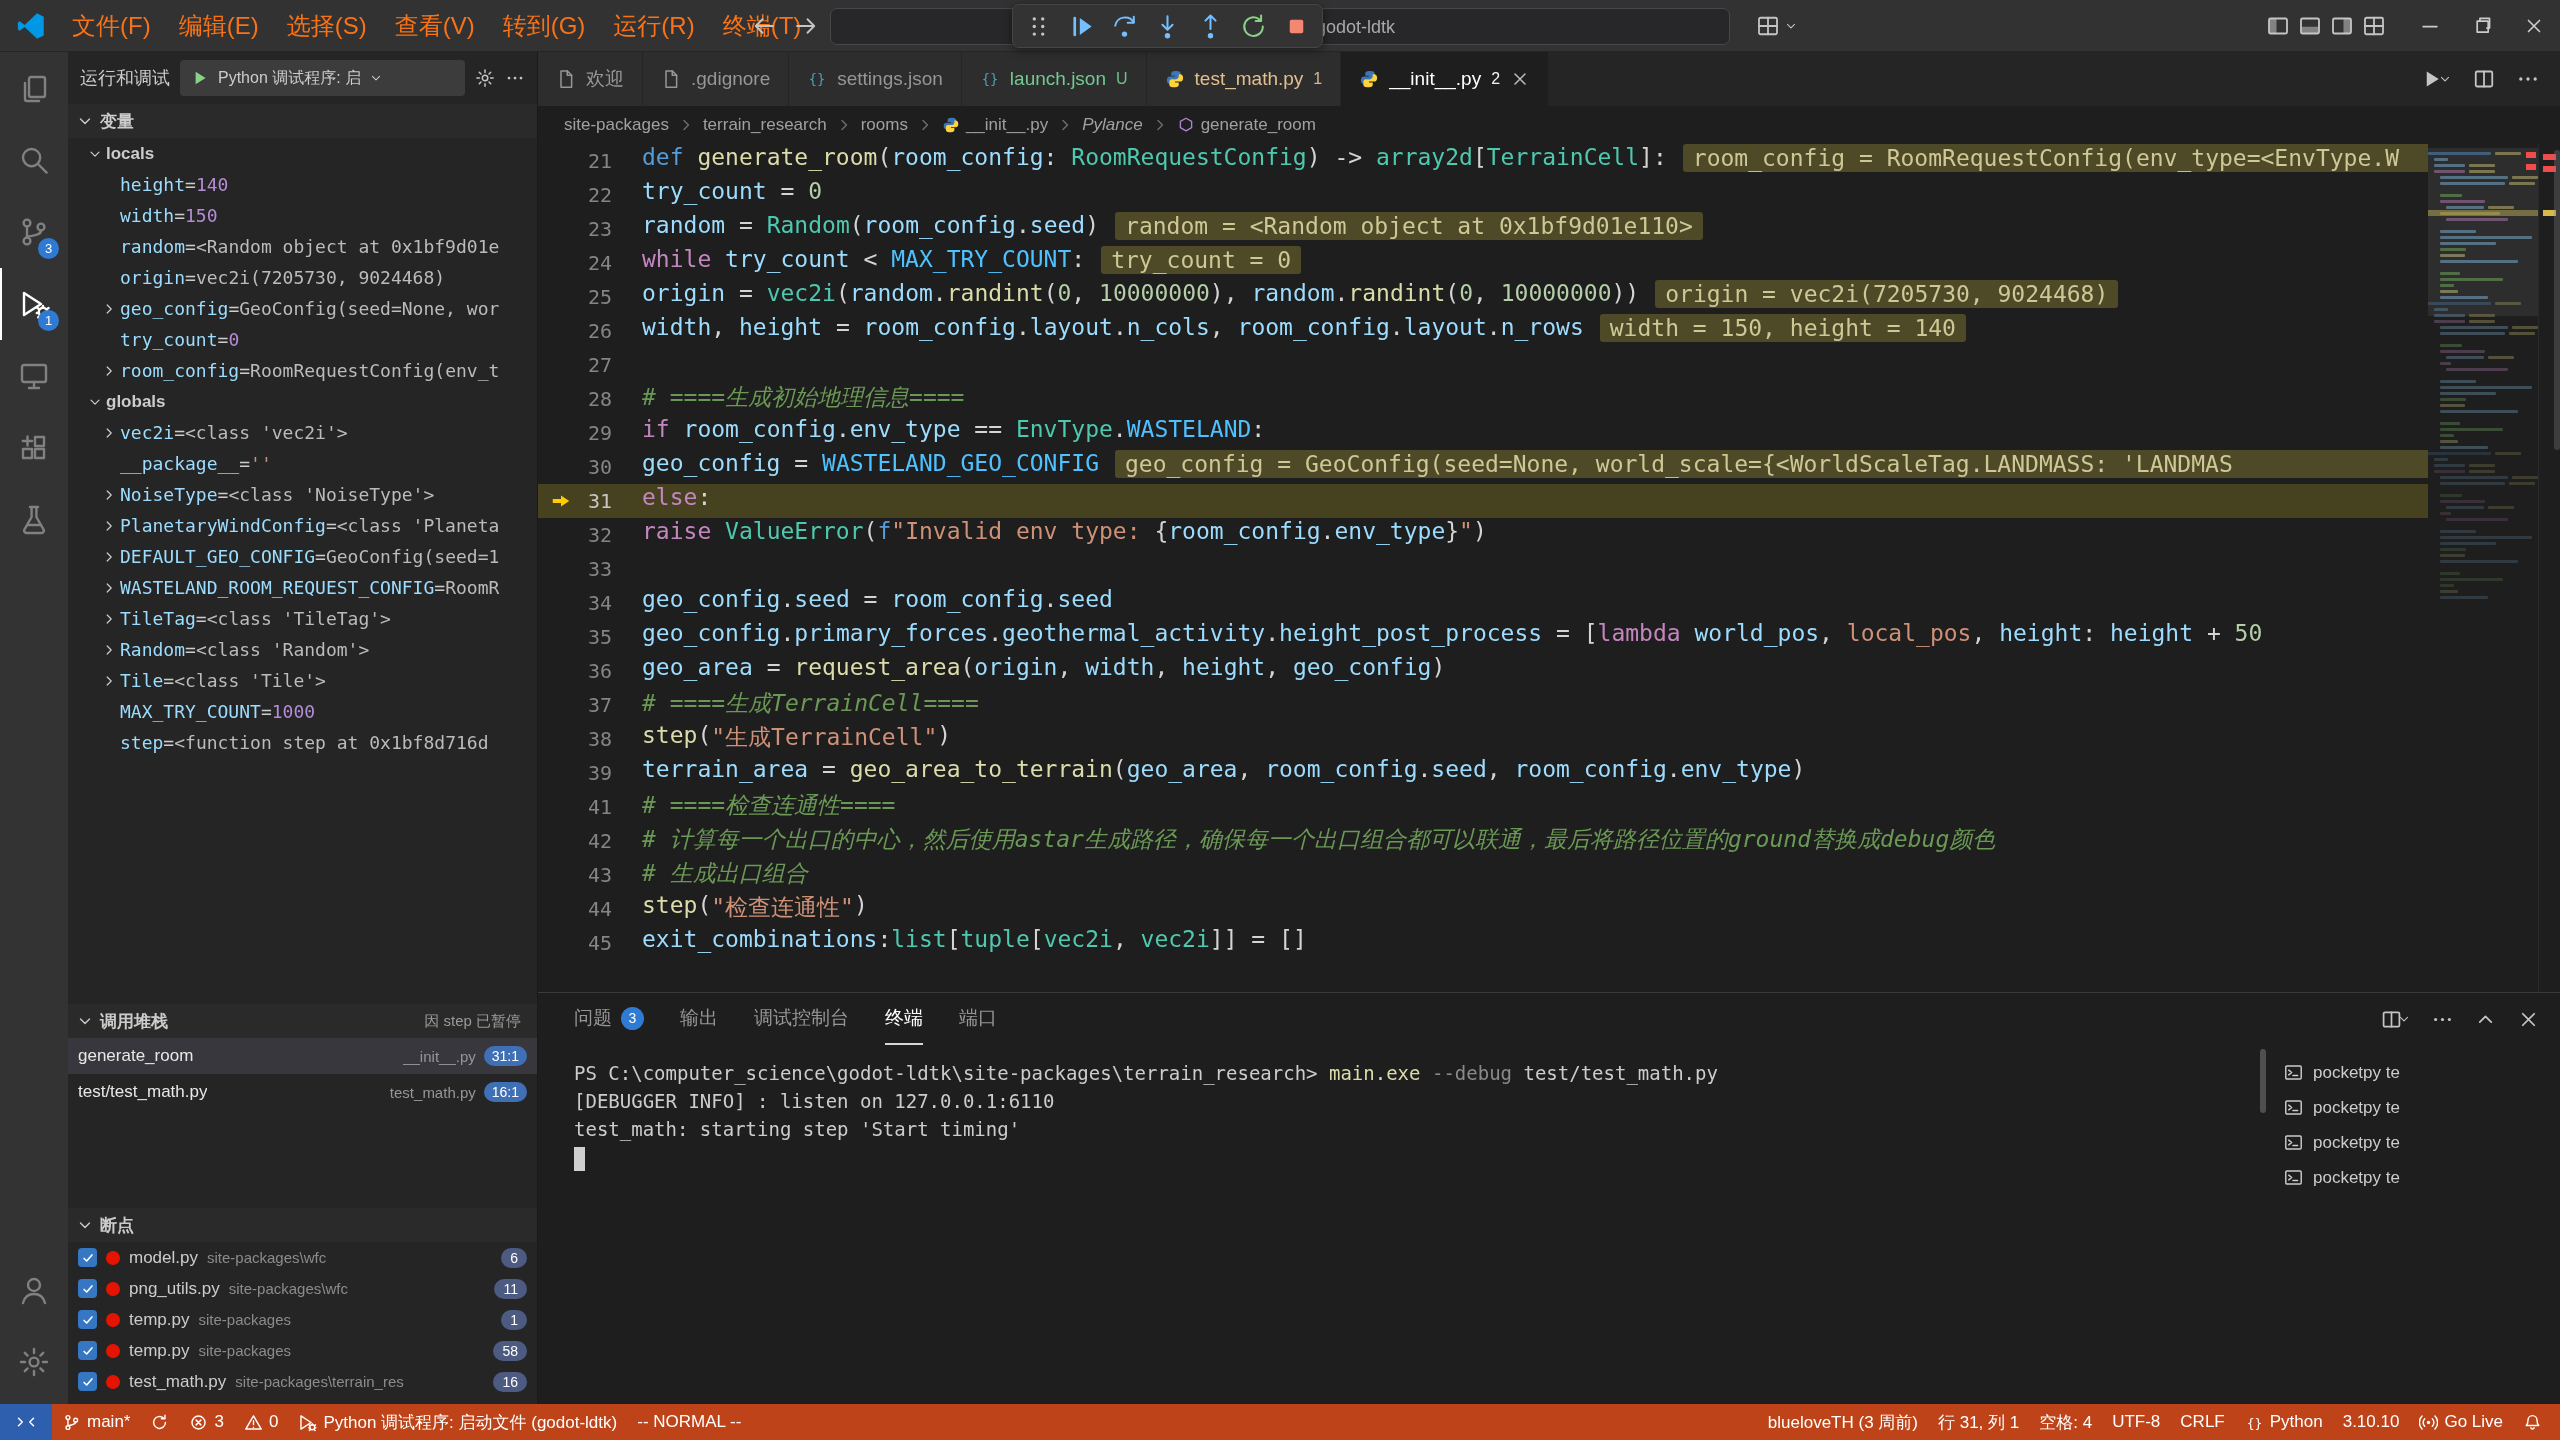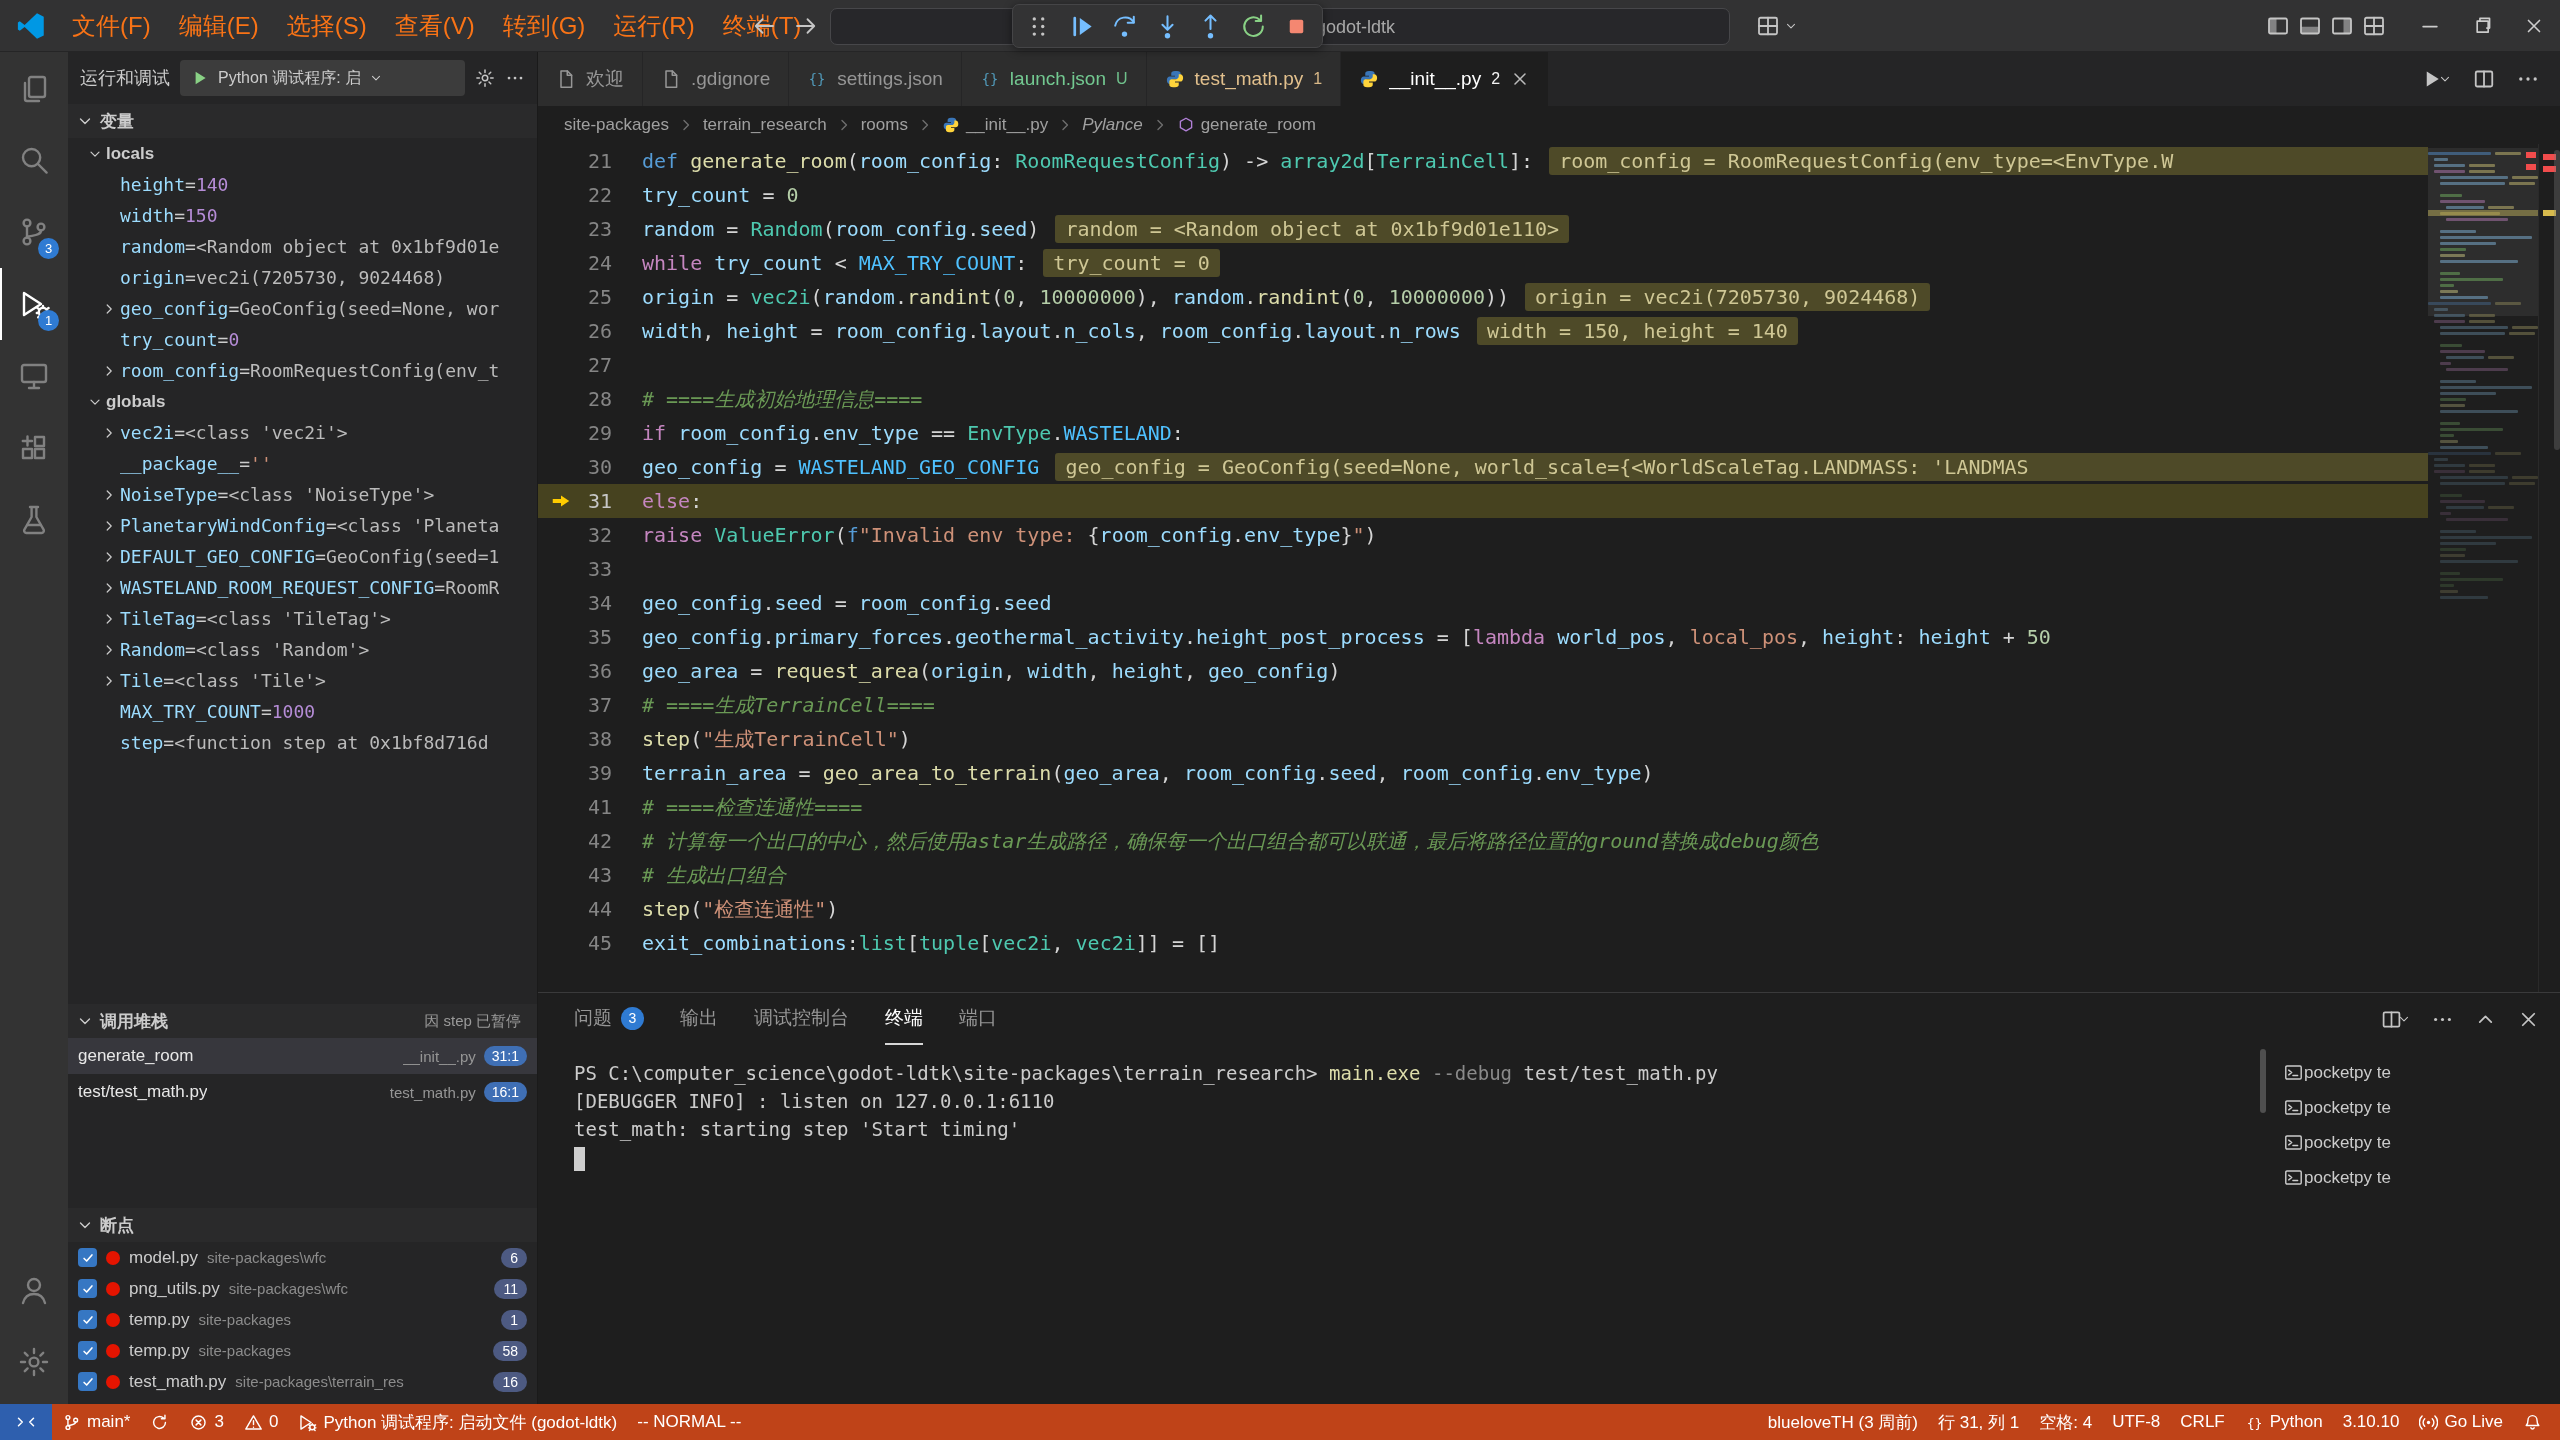--- a/index.html
+++ b/index.html
@@ -87,21 +87,21 @@
 #breadcrumbs .ic{width:18px;height:18px}
 
 #code-area{flex:1;position:relative;overflow:hidden;font-family:"DejaVu Sans Mono",monospace}
 #code-lines{position:absolute;inset:0}
 .code-line{display:flex;height:34px;align-items:center}
 .code-line.current{background:#46421f}
 .gutter{width:104px;flex:none;display:flex;align-items:center;position:relative;height:100%}
 .cur-arrow{position:absolute;left:12px;width:22px;height:22px}
 .lnum{flex:1;text-align:right;padding-right:30px;color:#858585;font-size:20px}
 .code-line.current .lnum{color:#c6c6c6}
-.code-text{flex:1;display:flex;align-items:center;white-space:pre;overflow:hidden;font-size:20px;height:100%}
+.code-text{flex:1;display:flex;align-items:flex-start;white-space:pre;overflow:hidden;font-size:23px;height:100%}
 .indent{align-self:stretch;display:flex;align-items:center;background-image:repeating-linear-gradient(to right,#3b3b3b 0 1px,transparent 1px 48px)}
 .tk-k{color:#569cd6}.tk-c{color:#c586c0}.tk-f{color:#dcdcaa}.tk-y{color:#4ec9b0}.tk-v{color:#9cdcfe}
 .tk-n{color:#b5cea8}.tk-s{color:#ce9178}.tk-m{color:#6a9955;font-style:italic}.tk-p{color:#d4d4d4}
 .tk-o{color:#4fc1ff}.tk-r{color:#ce9178}
 .chip{margin-left:16px;background:#4e4a28;color:#cfc795;padding:0 10px;border-radius:3px;height:28px;display:flex;align-items:center;flex:none;overflow:hidden;white-space:pre}
 .chip.fill{flex:1}
 #minimap{position:absolute;top:0;right:0;bottom:0;width:132px;background:#1e1e1e;z-index:3;display:flex}
 #minimap-bars{width:110px;position:relative;padding-top:6px;overflow:hidden}
 .mm-line{height:6px;display:flex;align-items:center}
 .mm-bar{height:3px;border-radius:1px}
@@ -118,21 +118,21 @@
 .panel-badge{min-width:23px;height:23px;border-radius:12px;background:#2f7bd3;color:#fff;font-size:14px;display:flex;align-items:center;justify-content:center;padding:0 4px}
 #panel-actions{margin-left:auto;display:flex;align-items:center;gap:20px;color:#c5c5c5}
 #panel-actions .ic{width:23px;height:23px}
 #panel-body{flex:1;display:flex;min-height:0}
 #terminal{flex:1;padding:14px 10px 0 36px;font-family:"DejaVu Sans Mono",monospace;font-size:19px;line-height:28px;overflow:hidden}
 .t-d{color:#cccccc}.t-y{color:#dcdcaa}.t-g{color:#8a8a8a}
 .t-cursor{display:inline-block;width:11px;height:24px;background:#cfcfcf;vertical-align:middle}
 #term-scroll{width:14px;position:relative;flex:none}
 #term-scroll .slider{position:absolute;top:4px;left:4px;width:6px;height:64px;background:#4f4f4f;border-radius:3px}
 #term-list{width:290px;flex:none;padding-top:10px}
-.term-item{height:35px;display:flex;align-items:center;gap:1px;padding:0 14px;font-size:17px;color:#cccccc}
+.term-item{height:35px;display:flex;align-items:center;gap:10px;padding:0 14px;font-size:17px;color:#cccccc}
 .term-item .ic{width:19px;height:19px;color:#cccccc}
 
 #statusbar{height:36px;background:#bf4318;display:flex;align-items:center;flex:none;color:#ffffff;font-size:17px}
 #remote-chip{width:52px;height:100%;background:#2e5fae;display:flex;align-items:center;justify-content:center;flex:none}
 #remote-chip .ic{width:20px;height:20px}
 .sb-item{display:flex;align-items:center;gap:6px;padding:0 10px;white-space:nowrap;height:100%}
 .sb-item .ic{width:19px;height:19px}
 #sb-right{margin-left:auto;display:flex;align-items:center;height:100%;padding-right:8px}
 </style>
 </head>

